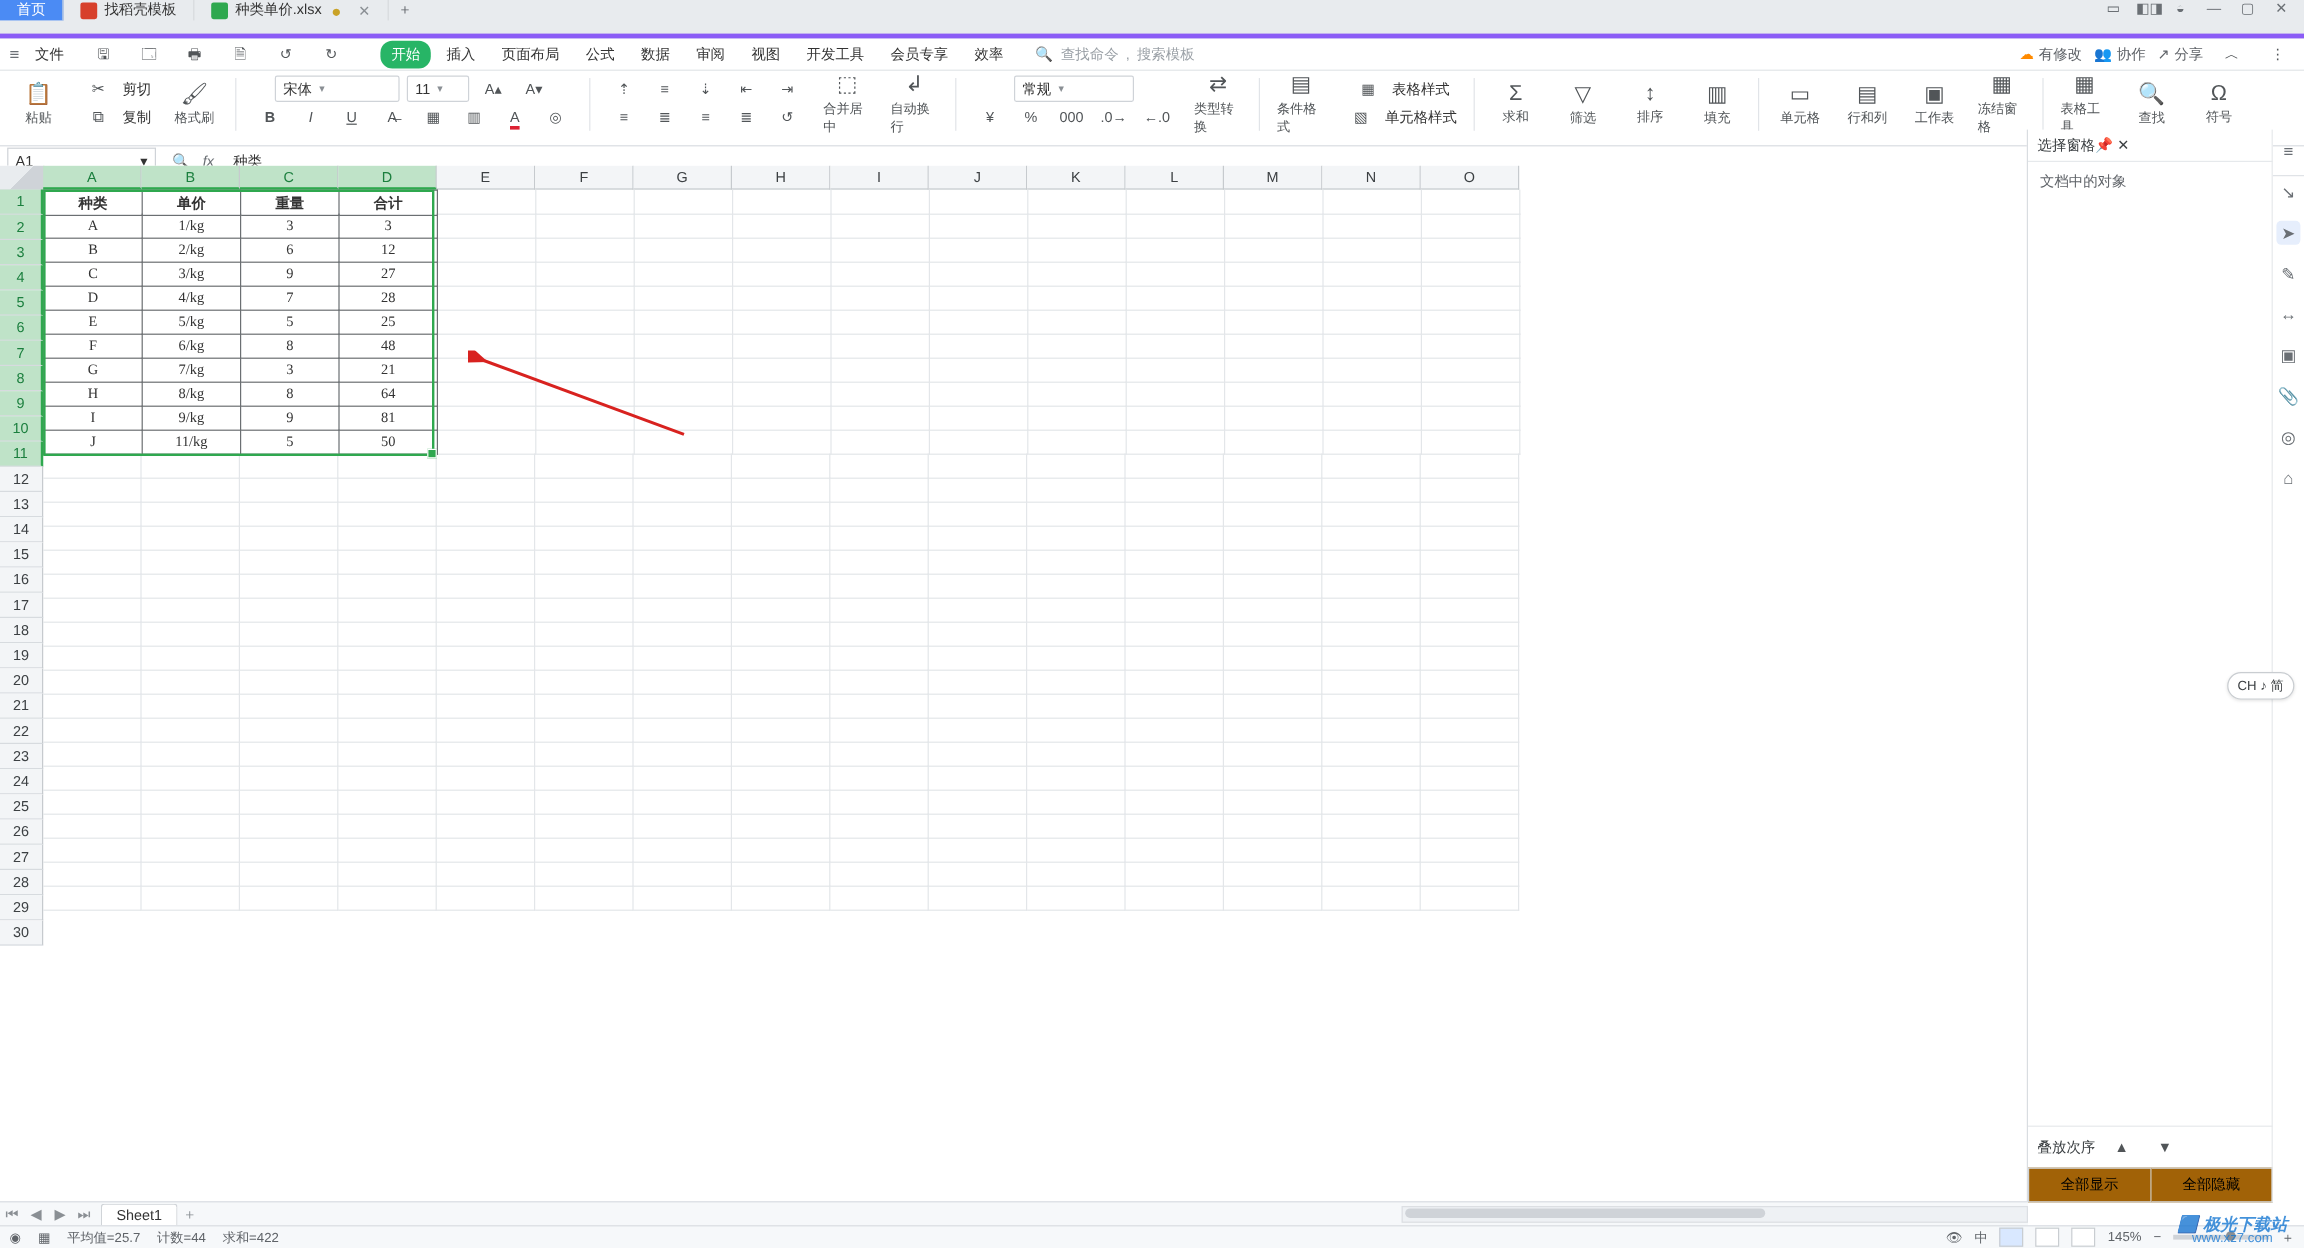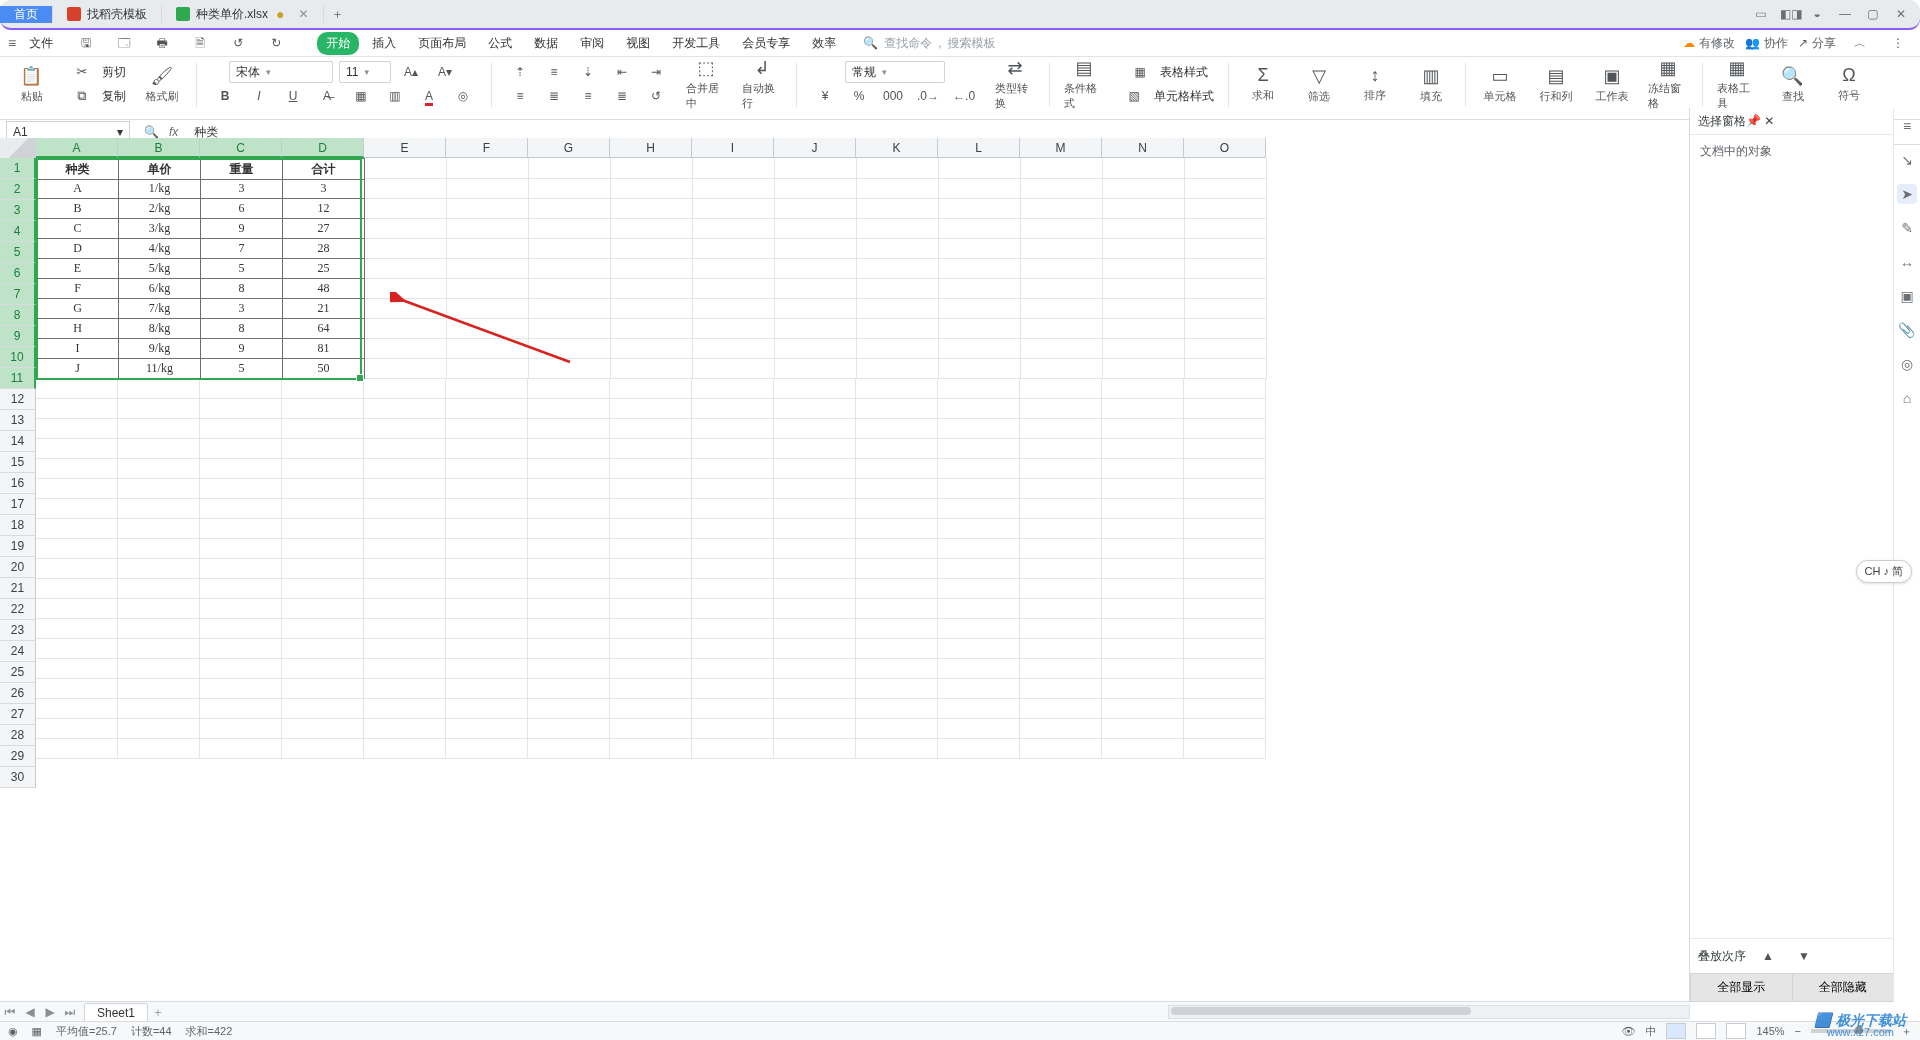--- a/index.html
+++ b/index.html
@@ -1,17 +1,17 @@
 <!DOCTYPE html>
 <html><head>
 <meta charset="utf-8">
 <style>
   html,body{margin:0;padding:0;font-family:"Microsoft YaHei",Arial,sans-serif;font-size:12px;color:#333;background:#fff;user-select:none;}
   
-  .win-tabs{height:28px;background:#e8ebee;display:flex;align-items:center;border-bottom:2px solid #8b5cf6;border-radius:11px;}
+  .win-tabs{height:28px;background:#e8ebee;display:flex;align-items:flex-start;border-bottom:4px solid #8b5cf6;}
   .win-tab{display:flex;align-items:center;padding:0 14px;gap:6px;border-right:1px solid #d6dadd;cursor:pointer;}
   .win-tab.home{background:#4b8bf4;color:#fff;}
   .doc-ico{width:14px;height:14px;display:inline-block;border-radius:2px;}
   .ico-red{background:#d7402b;}
   .ico-green{background:#2fa84f;}
   .dirty-dot{color:#c9a227;font-size:14px;padding:0 2px;}
   .win-tab .close{margin-left:6px;color:#8a8f94;}
   .new-tab{width:28px;display:flex;align-items:center;justify-content:center;color:#5f6368;}
   .win-ctrls{margin-left:auto;display:flex;align-items:center;gap:10px;padding:0 10px;color:#6a6f74;}
   .win-ctrls .ic{width:18px;text-align:center;}
@@ -65,21 +65,21 @@
   .selhandle{position:absolute;width:6px;height:6px;background:#2fa84f;border:1px solid #fff;pointer-events:none;}
   
   .arrow-svg{position:absolute;pointer-events:none;}
   
   .taskpane{position:absolute;top:108px;bottom:38px;right:26px;width:204px;border-left:1px solid #d9dde1;background:#fff;display:flex;flex-direction:column;}
   .tp-title{height:26px;display:flex;align-items:center;padding:0 8px;border-bottom:1px solid #e6e9ec;color:#3c4043;}
   .tp-sub{padding:8px 10px;color:#5f6368;}
   .tp-foot{margin-top:auto;border-top:1px solid #e6e9ec;}
   .tp-stack{display:flex;align-items:center;gap:8px;padding:6px 8px;color:#3c4043;}
   .tp-btns{display:flex;}
-  .tp-btns button{flex:1;border:1px solid #d0d4d8;background:#e5e5e5;padding:5px 0;font-size:12px;cursor:pointer;}
+  .tp-btns button{flex:1;border:1px solid #d0d4d8;background:#a16207;padding:5px 0;font-size:12px;cursor:pointer;}
   .tp-btns button+button{border-left:none;}
   
   .sidestrip{position:absolute;top:108px;bottom:38px;right:0;width:26px;border-left:1px solid #e6e9ec;display:flex;flex-direction:column;align-items:center;gap:14px;padding-top:8px;color:#6a6f74;}
   .sidestrip .active{background:#e6eefc;border-radius:4px;}
   .sidestrip .sic{width:20px;height:20px;display:flex;align-items:center;justify-content:center;font-size:14px;}
   
   .ime{position:absolute;right:8px;top:560px;border:1px solid #c9cdd1;border-radius:12px;background:#fff;padding:3px 8px;font-size:11px;color:#3c4043;box-shadow:0 1px 3px rgba(0,0,0,.12);}
   
   .sheettabs{position:absolute;left:0;right:230px;bottom:18px;height:20px;border-top:1px solid #d9dde1;background:#f6f8fa;display:flex;align-items:center;}
   .navbtn{width:20px;text-align:center;color:#8a8f94;cursor:pointer;}

